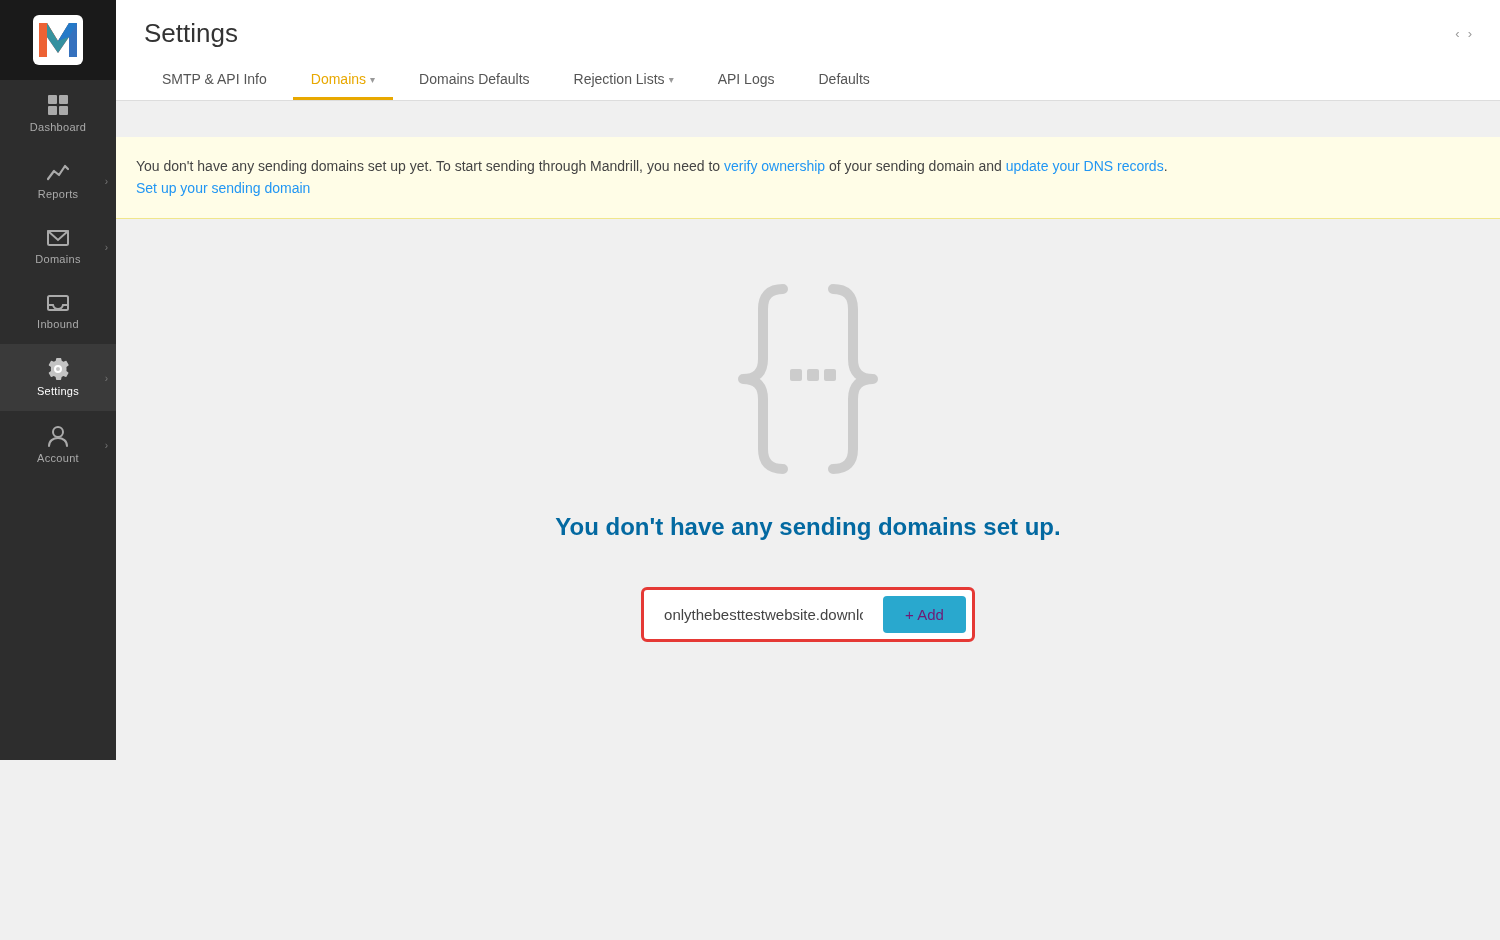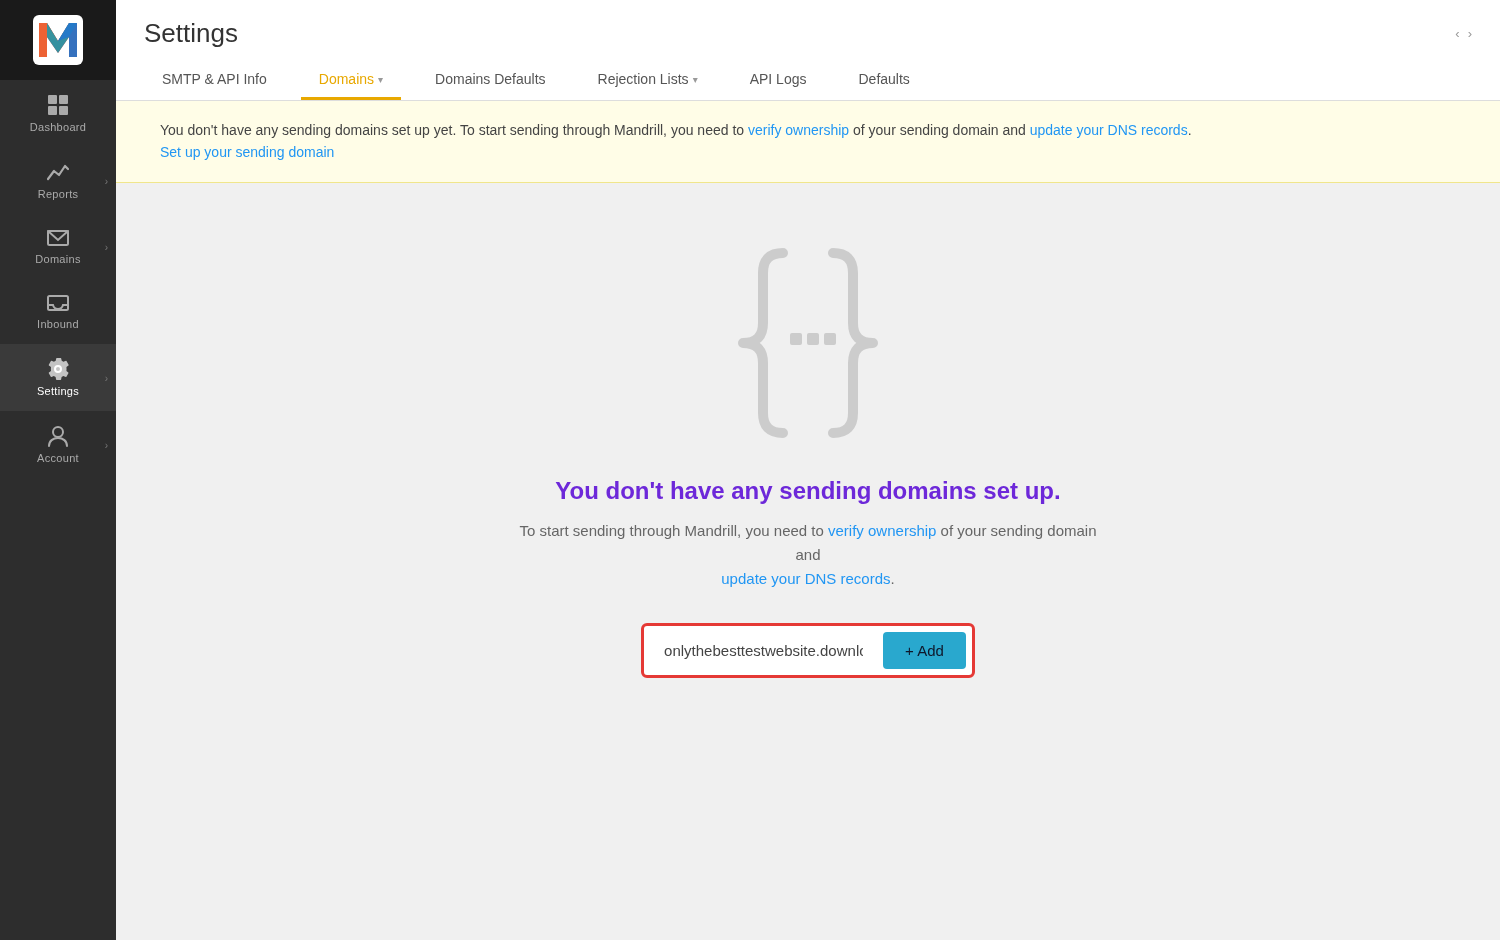--- a/index.html
+++ b/index.html
@@ -7,21 +7,21 @@
 
     
     .sidebar {
       width: 116px;
       background: #2d2d2d;
       display: flex;
       flex-direction: column;
       align-items: center;
       padding-top: 0;
       flex-shrink: 0;
-      height: 940px;
+      height: 760px;
     }
     .sidebar-logo {
       width: 116px;
       height: 80px;
       background: #1a1a1a;
       display: flex;
       align-items: center;
       justify-content: center;
       flex-shrink: 0;
     }
@@ -91,21 +91,21 @@
     }
     .header-controls {
       display: flex;
       align-items: center;
       gap: 8px;
       color: #999;
       font-size: 13px;
     }
     .nav-tabs {
       display: flex;
-      gap: 16px;
+      gap: 8px;
     }
     .nav-tab {
       padding: 10px 18px;
       font-size: 14px;
       color: #555;
       cursor: pointer;
       border-bottom: 3px solid transparent;
       text-decoration: none;
       display: flex;
       align-items: center;
@@ -124,45 +124,46 @@
       flex: 1;
       overflow-y: auto;
       padding: 0;
       background: #f0f0f0;
     }
 
     
     .alert-banner {
       background: #fffde7;
       border-bottom: 1px solid #f0e68c;
-      padding: 18px 44px;
+      padding: 18px 20px;
       font-size: 14px;
       color: #444;
       line-height: 1.6;
+      margin-top: 36px;
     }
     .alert-banner a {
       color: #2196f3;
       text-decoration: none;
     }
 
     
     .empty-state {
       display: flex;
       flex-direction: column;
       align-items: center;
       justify-content: center;
       padding: 60px 20px 40px;
     }
     .empty-icon {
       margin-bottom: 30px;
     }
     .empty-title {
       font-size: 24px;
       font-weight: 700;
-      color: #6d28d9;
+      color: #0369a1;
       margin-bottom: 14px;
       text-align: center;
     }
     .empty-desc {
       font-size: 15px;
       color: #666;
       text-align: center;
       line-height: 1.6;
       max-width: 600px;
     }
@@ -187,21 +188,21 @@
       flex: 1;
       border: none;
       outline: none;
       font-size: 15px;
       color: #444;
       padding: 10px 14px;
       background: white;
     }
     .add-button {
       background: #29a8ce;
-      color: #0f172a;
+      color: #701a75;
       border: none;
       padding: 10px 22px;
       font-size: 15px;
       font-weight: 500;
       cursor: pointer;
       border-radius: 4px;
       white-space: nowrap;
     }
   </style>
 </head>
@@ -340,27 +341,20 @@
 
           <path d="M140 10 Q160 10 160 30 L160 80 Q160 100 180 100 Q160 100 160 120 L160 170 Q160 190 140 190" stroke="#ccc" stroke-width="10" fill="none" stroke-linecap="round" stroke-linejoin="round"></path>
 
           <rect x="97" y="90" width="12" height="12" rx="2" fill="#ccc"></rect>
           <rect x="114" y="90" width="12" height="12" rx="2" fill="#ccc"></rect>
           <rect x="131" y="90" width="12" height="12" rx="2" fill="#ccc"></rect>
         </svg>
       </div>
 
       <h2 class="empty-title">You don't have any sending domains set up.</h2>
-      <p class="empty-desc">
-        <span>To start sending through Mandrill, you need to</span>
-        <a href="#">verify ownership</a>
-        <span>of your sending domain and</span>
-        <br>
-        <a href="#">update your DNS records</a><span>.</span>
-      </p>
 
       <div class="domain-form">
         <input class="domain-input" type="text" value="onlythebesttestwebsite.download" style="">
         <button class="add-button">
           <span>+ Add</span>
         </button>
       </div>
     </div>
   </div>
 </div>

